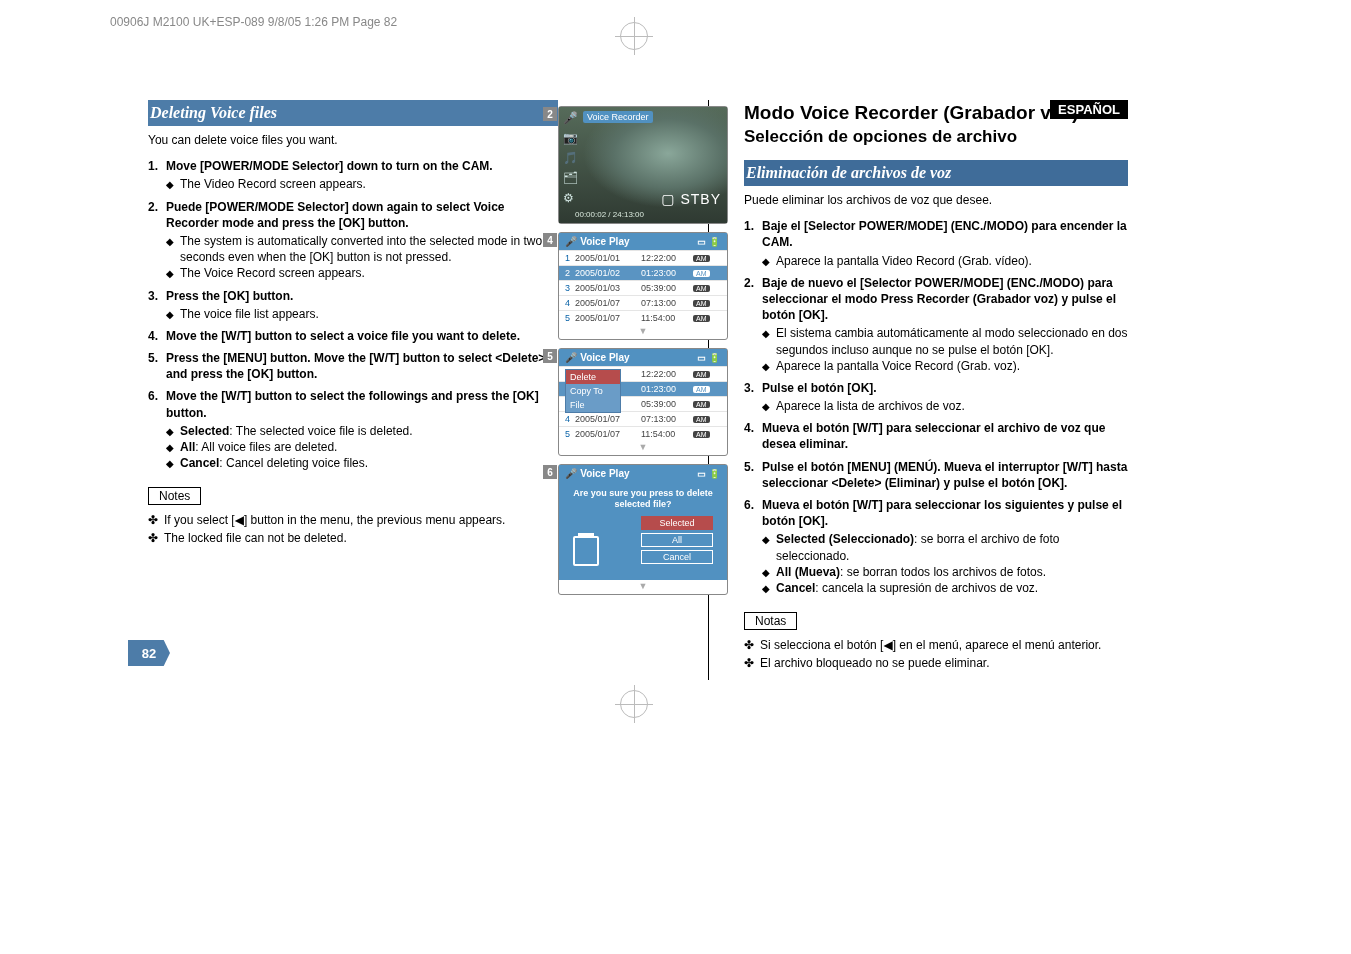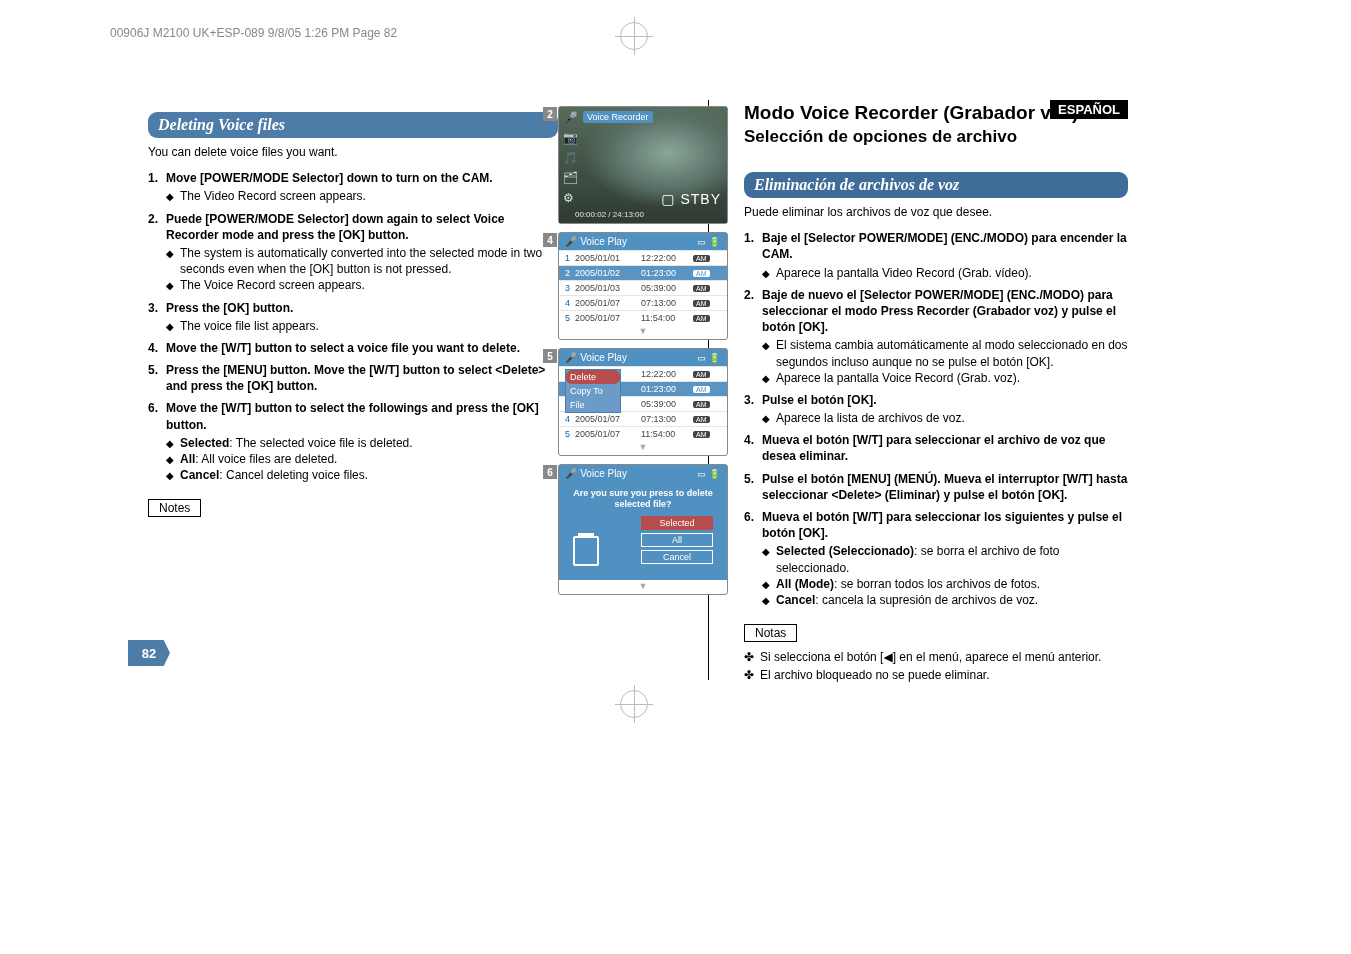--- a/index.html
+++ b/index.html
@@ -10,21 +10,21 @@
     width: 1351px;
   }
   .page {
     width: 1351px;
     height: 954px;
     position: relative;
     box-sizing: border-box;
   }
   .top-meta {
     position: absolute;
-    top: 26px;
+    top: 15px;
     left: 110px;
     font-size: 12px;
     color: #888;
   }
   .reg-mark-circle {
     position: absolute;
     width: 26px;
     height: 26px;
     border: 1px solid #bbb;
     border-radius: 50%;
@@ -69,23 +69,22 @@
   .header-right { height: 58px; position: relative; }
   .header-right .lang-badge { position: absolute; right: 0; top: -2px; }
 
   .blue-band {
     background: #4d7ca8;
     color: #fff;
     font-style: italic;
     font-family: "Times New Roman", serif;
     font-size: 16px;
     font-weight: bold;
-    padding: 4px 10px;
-    margin-top: 12px;
-    border-radius: 9px;
+    padding: 4px 2px;
+    margin-top: 0;
   }
   .blue-band-right { background: #3f6c99; }
 
   .body-text { font-size: 12px; line-height: 1.35; }
   .intro { margin: 6px 0 10px 0; }
   .num-list { padding: 0; margin: 0; list-style: none; }
   .num-list > li { display: flex; margin-bottom: 6px; }
   .num-list .num { font-weight: bold; width: 18px; flex-shrink: 0; }
   .num-list .txt { flex: 1; }
   .num-list .txt .lead { font-weight: bold; }
@@ -137,21 +136,21 @@
     position: absolute;
     left: -16px; top: 0;
     width: 14px; height: 14px;
     background: #888; color: #fff;
     font-size: 10px; font-weight: bold;
     display: flex; align-items: center; justify-content: center;
   }
   .scr-header {
     background: #5191c1;
     color: #fff;
-    font-weight: normal;
+    font-weight: bold;
     font-size: 10px;
     padding: 3px 6px;
     display: flex;
     align-items: center;
     justify-content: space-between;
   }
   .scr-header .hicons { display: flex; gap: 4px; font-size: 9px; }
   .scr-row {
     display: flex;
     padding: 2px 6px;
@@ -174,21 +173,21 @@
     color: #aaa;
   }
   .scr-menu {
     position: absolute;
     top: 20px; left: 6px;
     background: #6a9cc7;
     border: 1px solid #4d7ca8;
     width: 54px;
     font-size: 9px;
   }
-  .scr-menu div { padding: 2px 4px; color: #fff; border-radius: 6px; }
+  .scr-menu div { padding: 2px 4px; color: #fff; }
   .scr-menu .sel { background: #b64c4c; }
 
   .scr-photo {
     height: 116px;
     background: #393f37;
     position: relative;
     overflow: hidden;
   }
   .scr-photo .ph-label {
     position: absolute; top: 4px; left: 24px;
@@ -336,20 +335,30 @@
                   <li>
                     <span class="dia"></span>
                     <span><span class="sub-bold">Cancel</span>: Cancel deleting voice files.</span>
                   </li>
                 </ul>
               </div>
             </li>
           </ol>
 
         <div class="notes-box">Notes</div>
+        <ul class="tip-list" id="tips-left">
+            <li>
+              <span class="star"></span>
+              <span>If you select [◀] button in the menu, the previous menu appears.</span>
+            </li>
+            <li>
+              <span class="star"></span>
+              <span>The locked file can not be deleted.</span>
+            </li>
+          </ul>
 
         <div class="page-num">82</div>
       </div>
 
       <div class="col-mid">
 
         <div class="scr" style="margin-top:6px;">
           <div class="idx">2</div>
           <div class="scr-photo">
             <div class="scene"></div>
@@ -548,21 +557,21 @@
               <span class="num">6.</span>
               <div class="txt">
                 <div class="lead">Mueva el botón [W/T] para seleccionar los siguientes y pulse el botón [OK].</div>
                 <ul class="sub-bullets">
                   <li>
                     <span class="dia"></span>
                     <span><span class="sub-bold">Selected (Seleccionado)</span>: se borra el archivo de foto seleccionado.</span>
                   </li>
                   <li>
                     <span class="dia"></span>
-                    <span><span class="sub-bold">All (Mode)</span>: se borran todos los archivos de fotos.</span>
+                    <span><span class="sub-bold">All (Mueva)</span>: se borran todos los archivos de fotos.</span>
                   </li>
                   <li>
                     <span class="dia"></span>
                     <span><span class="sub-bold">Cancel</span>: cancela la supresión de archivos de voz.</span>
                   </li>
                 </ul>
               </div>
             </li>
           </ol>
 

